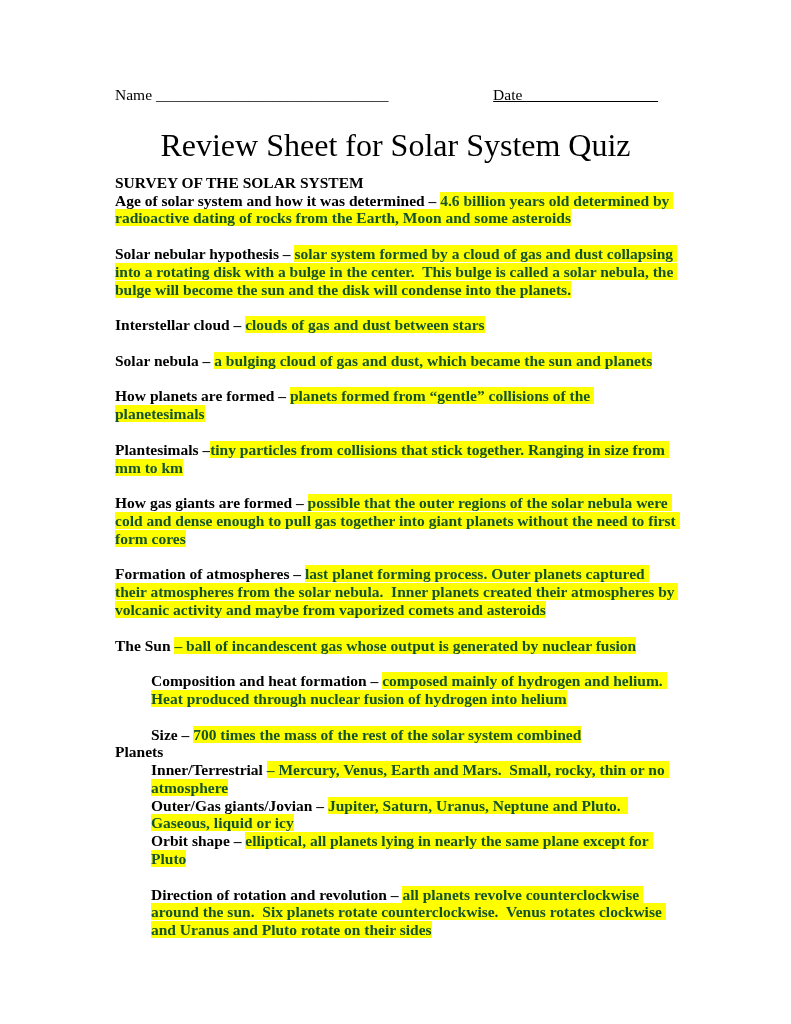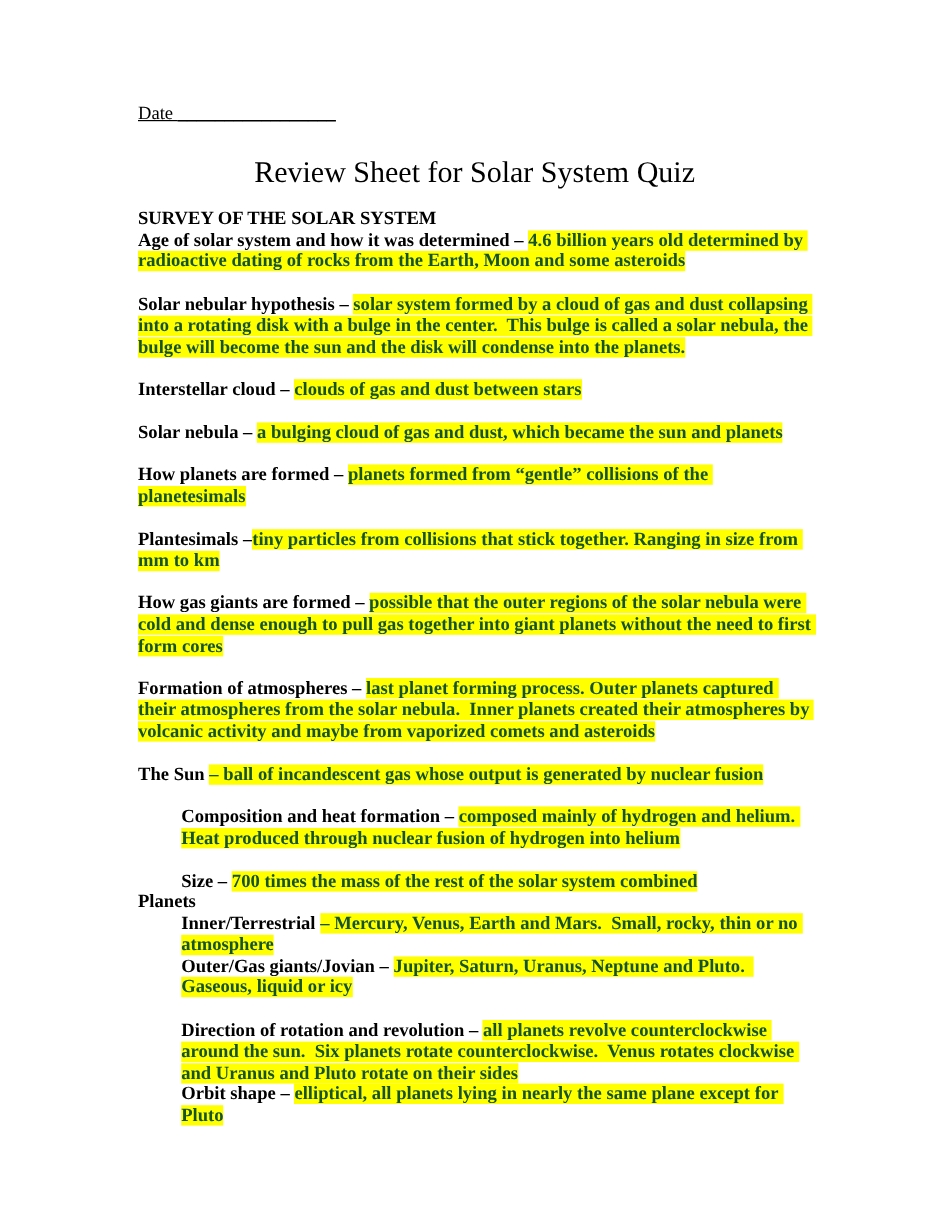--- a/index.html
+++ b/index.html
@@ -23,21 +23,21 @@
   .header-row {
     display: flex;
     justify-content: space-between;
     white-space: pre;
   }
   .date-field {
     margin-right: 18px;
     text-decoration: underline;
   }
   .doc-title {
-    font-size: 25px;
+    font-size: 32px;
     font-weight: normal;
     text-align: center;
     line-height: 30px;
     margin: 26px 0 14px 0;
   }
   .para {
     margin: 0;
     white-space: pre-wrap;
     font-weight: bold;
   }
@@ -52,20 +52,21 @@
     color: #14532d;
     padding: 0;
   }
 </style>
 </head>
 <body>
 
 <div class="page">
 
   <div class="header-row">
+    <span><span>Name </span><span>______________________________</span></span>
     <span class="date-field"><span>Date </span><span>_________________</span></span>
   </div>
 
   <h1 class="doc-title">Review Sheet for Solar System Quiz</h1>
 
   <div class="doc-body">
 
     <p class="para"><span>SURVEY OF THE SOLAR SYSTEM</span></p>
 
     <p class="para"><span>Age of solar system and how it was determined – </span><mark>4.6 billion years old determined by radioactive dating of rocks from the Earth, Moon and some asteroids</mark></p>
@@ -89,18 +90,18 @@
     <p class="para gap indent"><span>Composition and heat formation – </span><mark>composed mainly of hydrogen and helium. Heat produced through nuclear fusion of hydrogen into helium</mark></p>
 
     <p class="para gap indent"><span>Size – </span><mark>700 times the mass of the rest of the solar system combined</mark></p>
 
     <p class="para"><span>Planets</span></p>
 
     <p class="para indent"><span>Inner/Terrestrial </span><mark>– Mercury, Venus, Earth and Mars.  Small, rocky, thin or no atmosphere</mark></p>
 
     <p class="para indent"><span>Outer/Gas giants/Jovian – </span><mark>Jupiter, Saturn, Uranus, Neptune and Pluto.  Gaseous, liquid or icy</mark></p>
 
+    <p class="para indent"><span>Orbit shape – </span><mark>elliptical, all planets lying in nearly the same plane except for Pluto</mark></p>
+
     <p class="para gap indent"><span>Direction of rotation and revolution – </span><mark>all planets revolve counterclockwise around the sun.  Six planets rotate counterclockwise.  Venus rotates clockwise and Uranus and Pluto rotate on their sides</mark></p>
-
-    <p class="para indent"><span>Orbit shape – </span><mark>elliptical, all planets lying in nearly the same plane except for Pluto</mark></p>
 
   </div>
 </div>
 
 </body></html>

